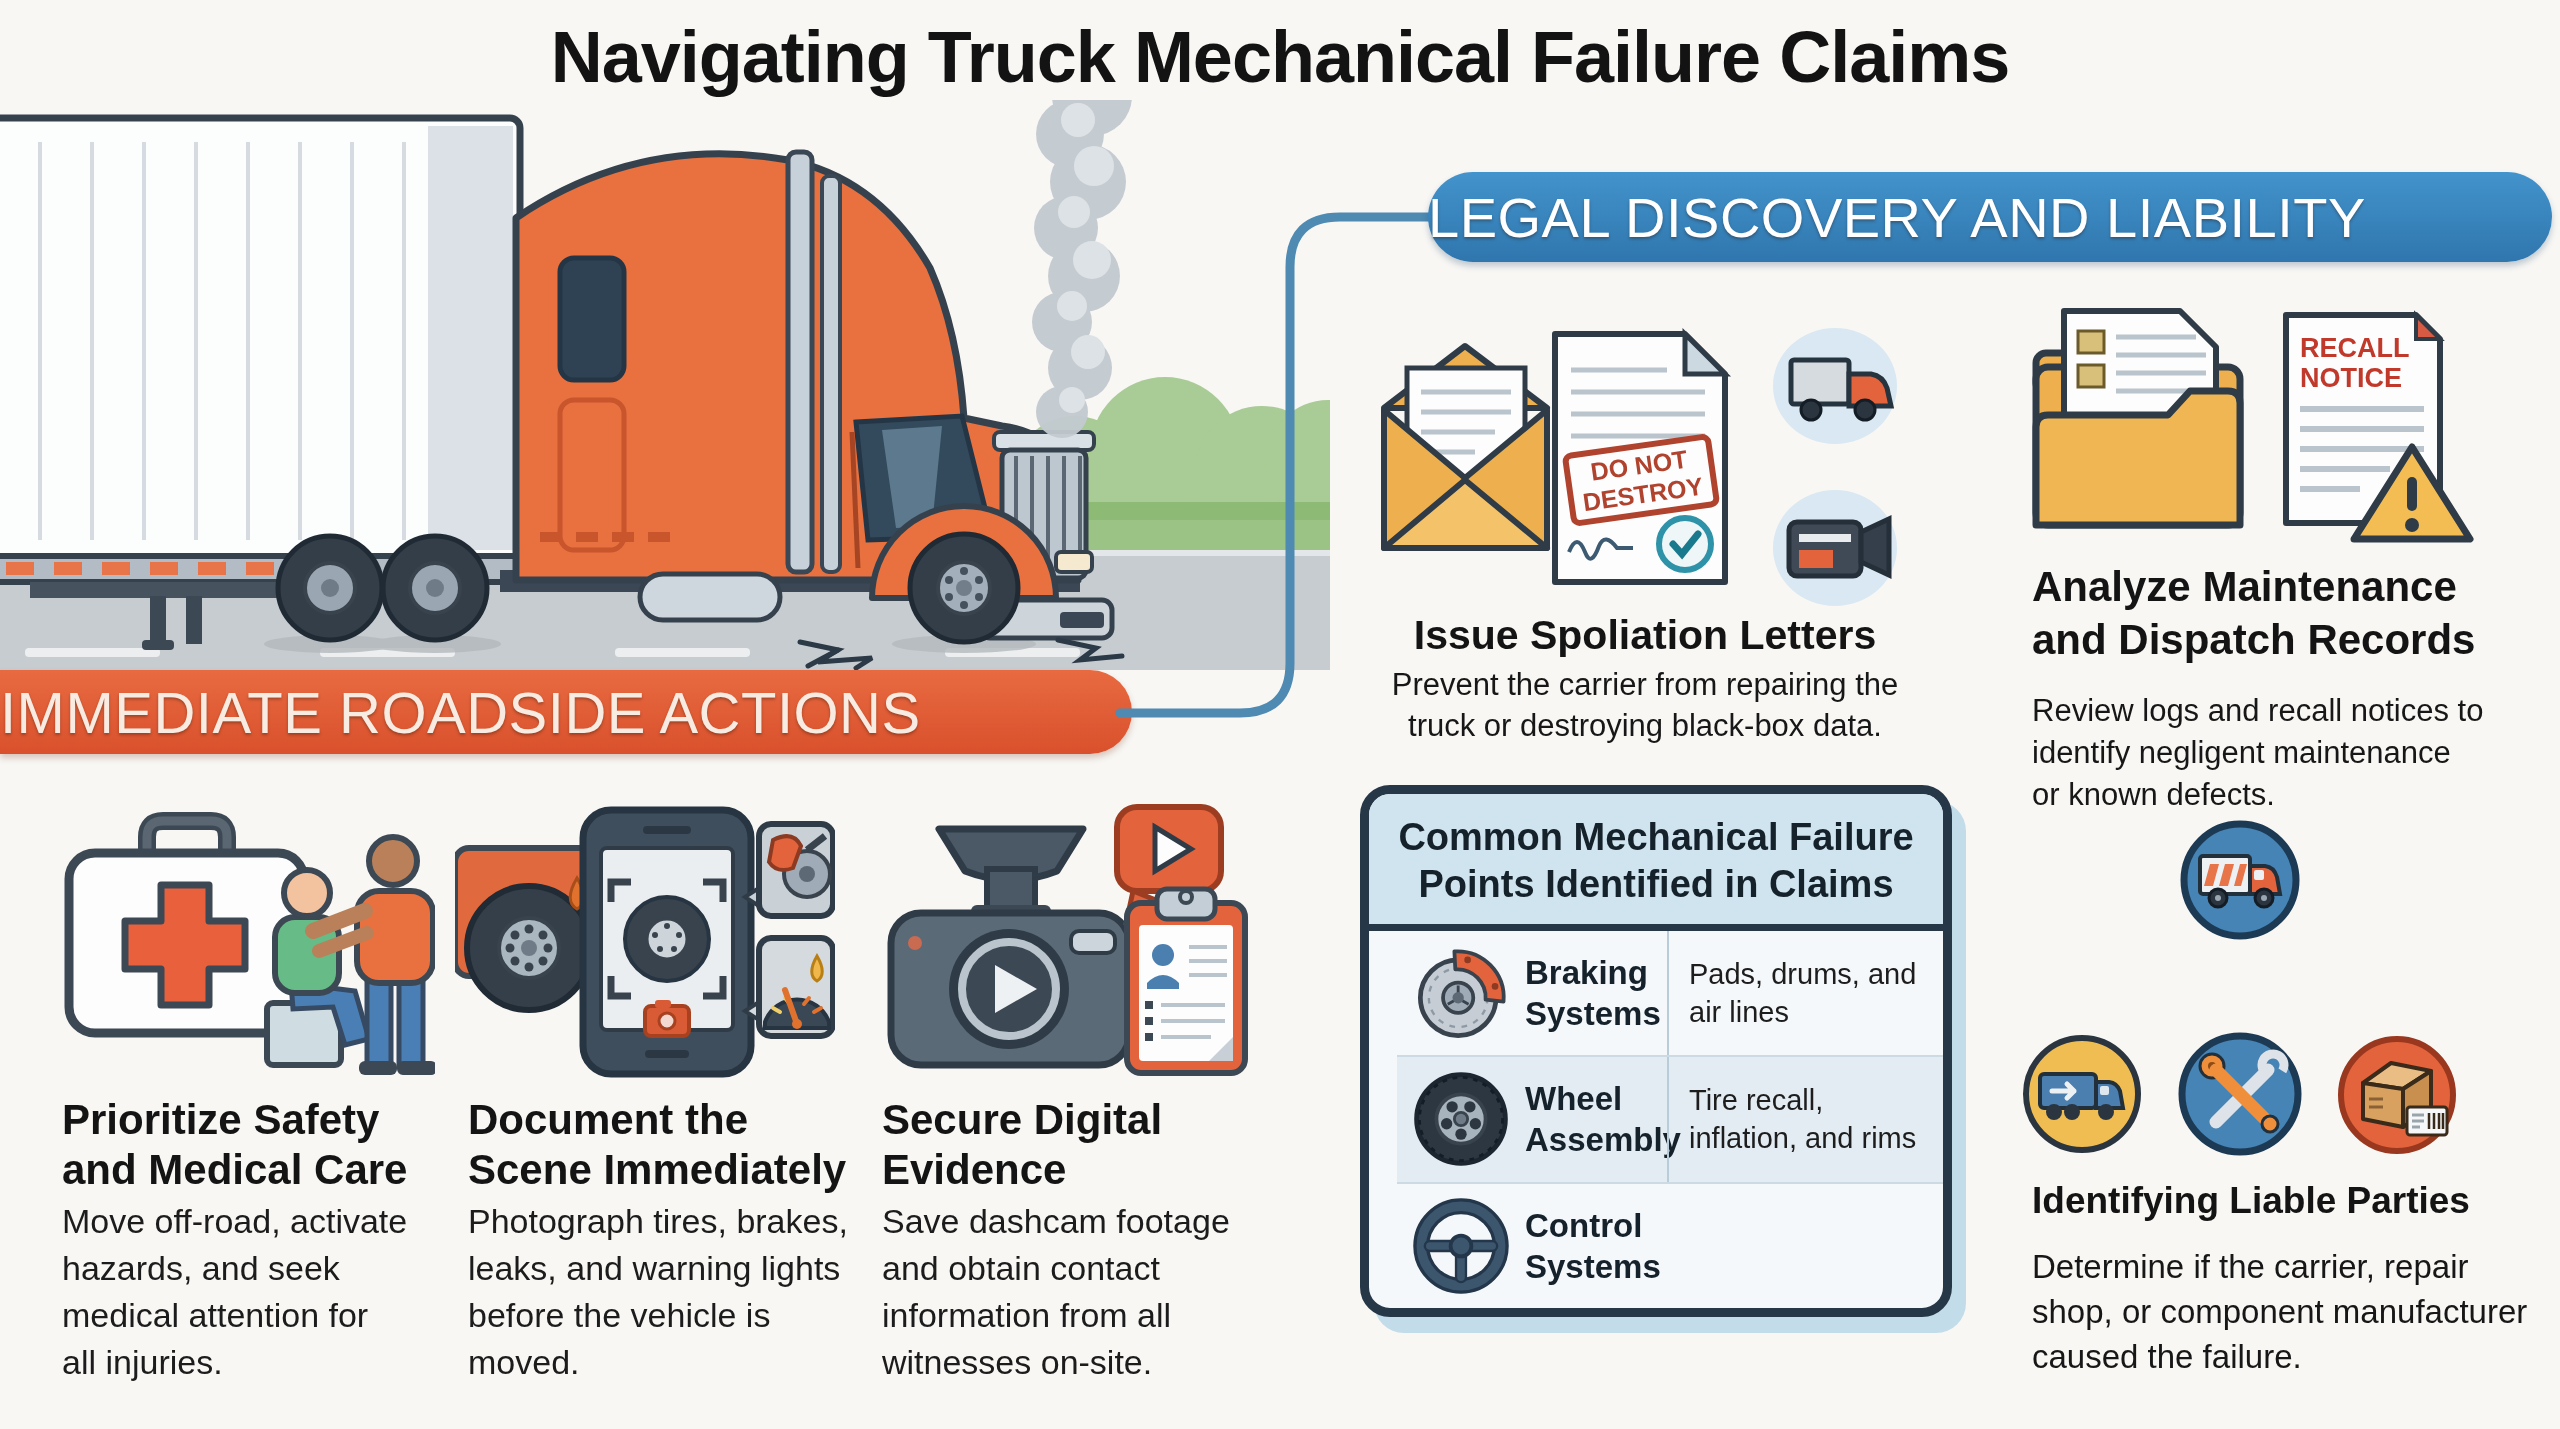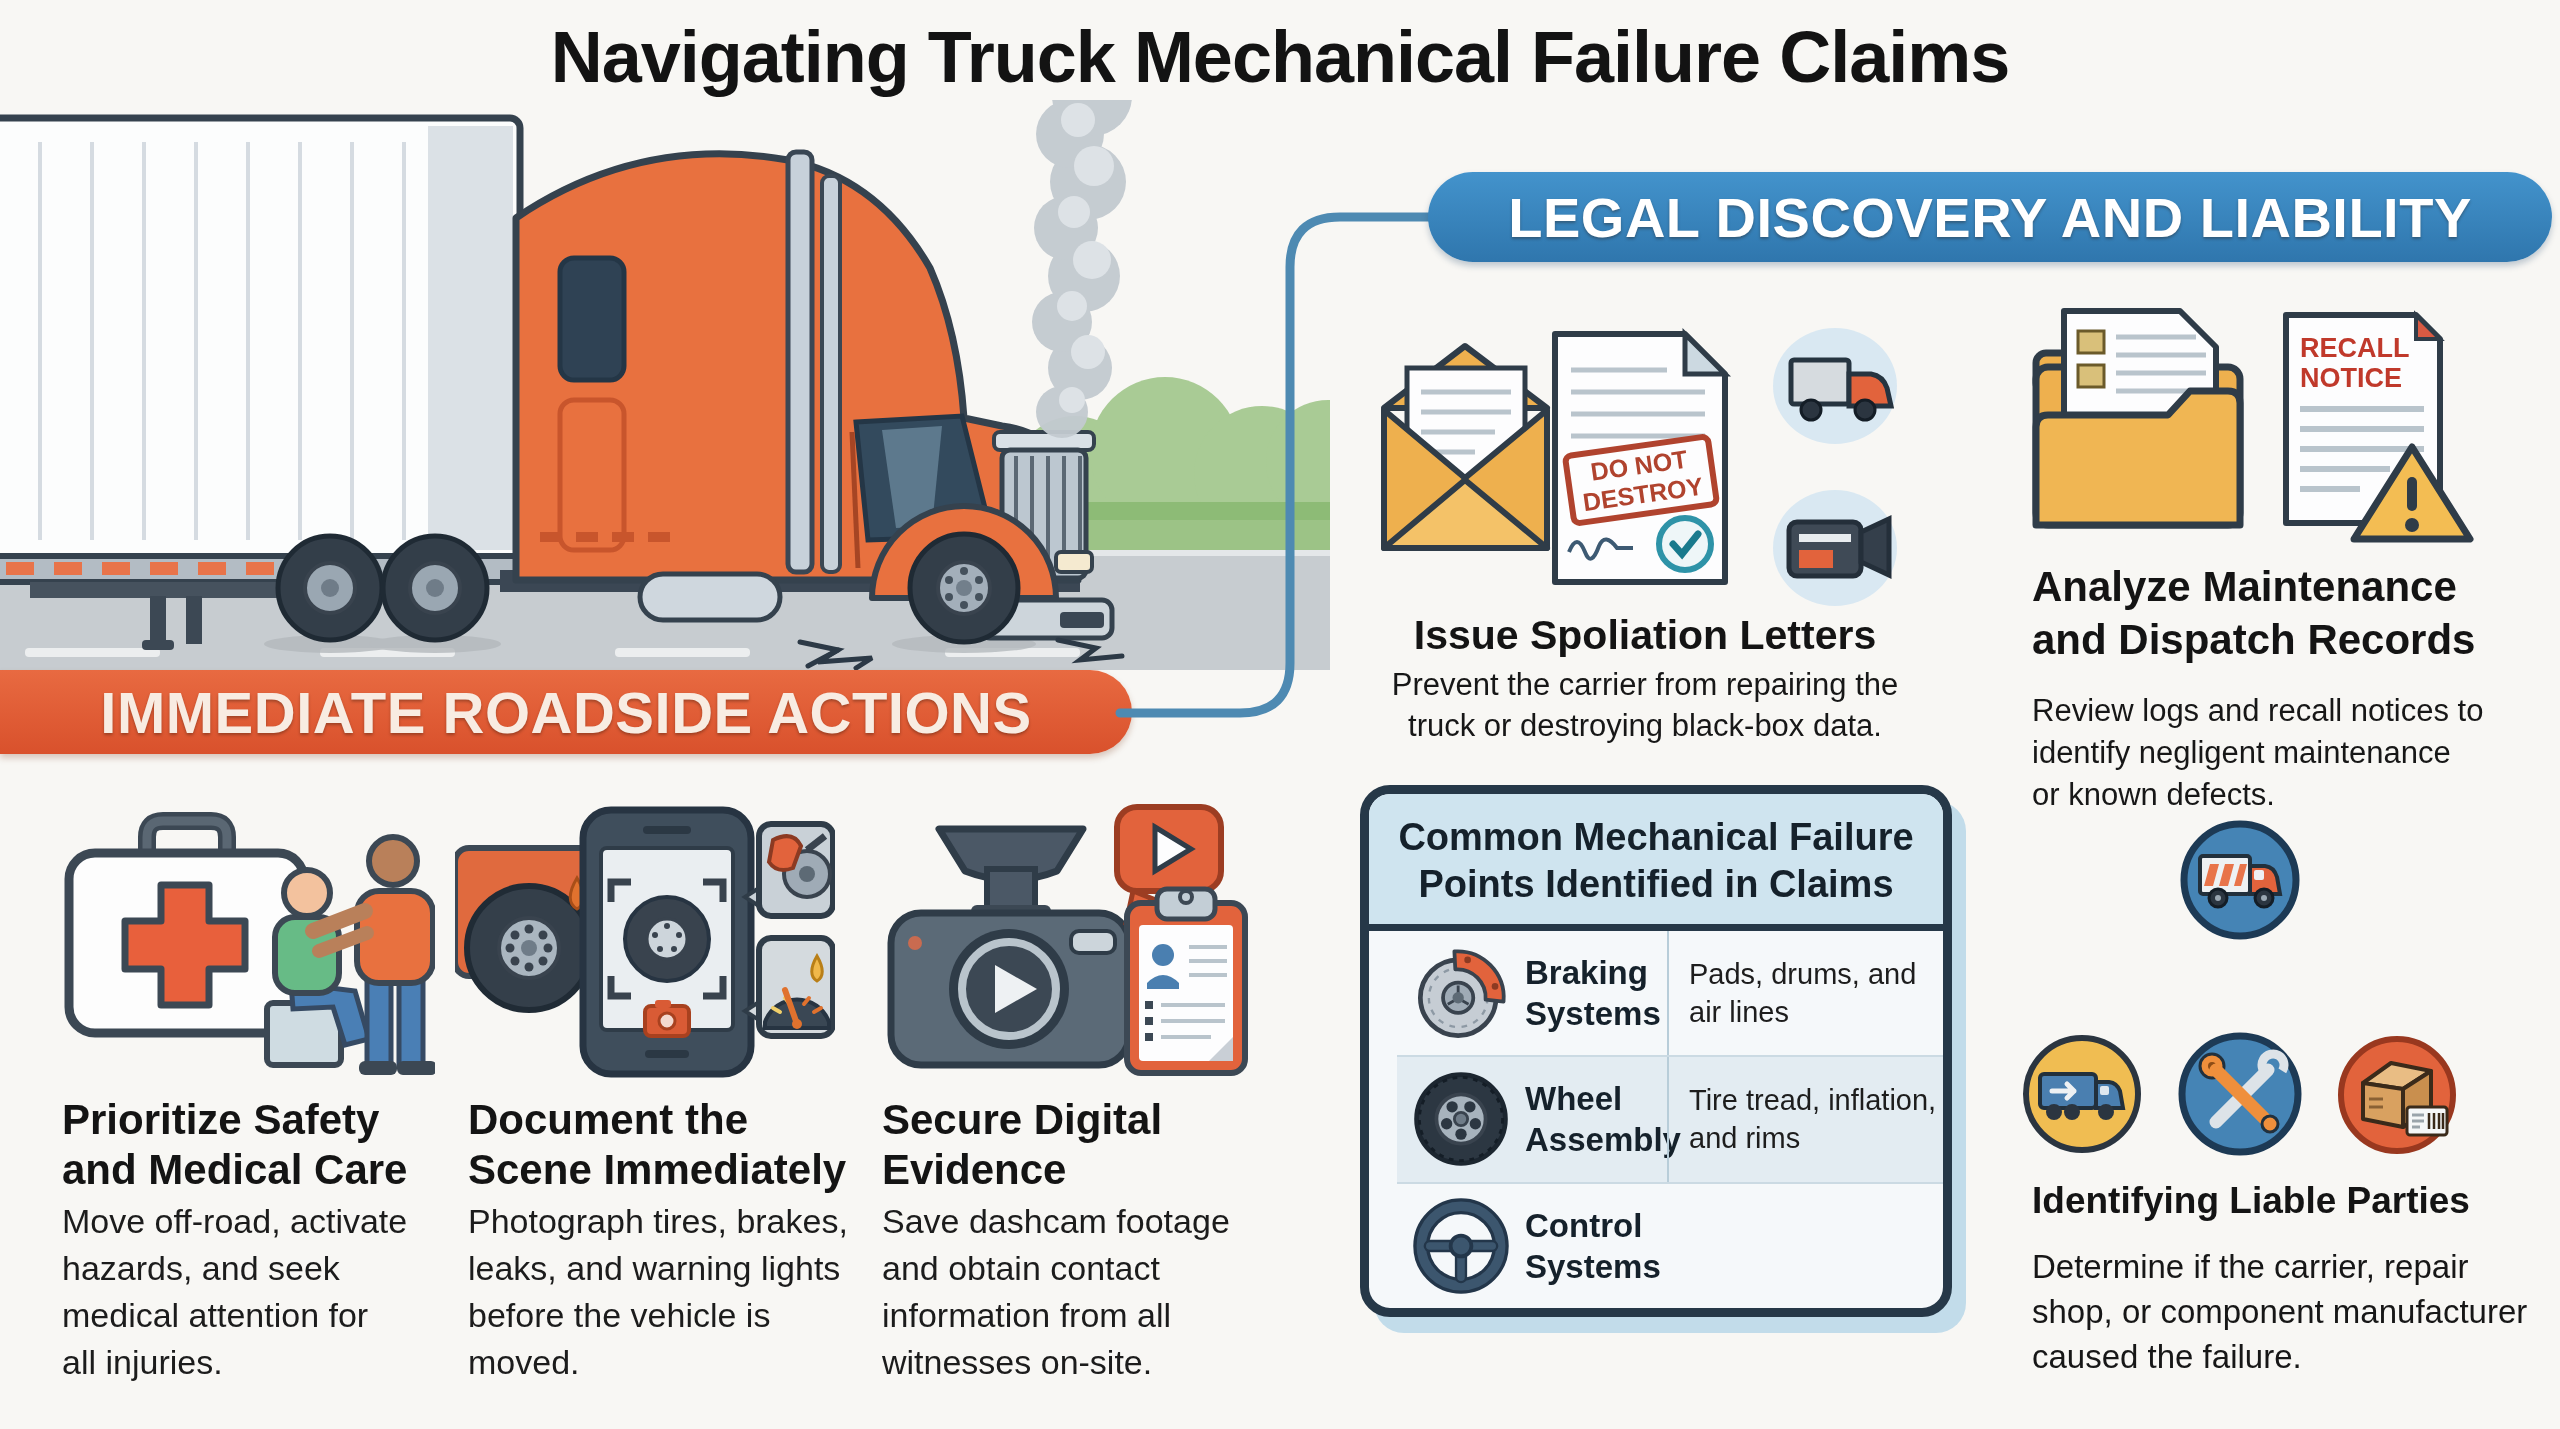--- a/index.html
+++ b/index.html
@@ -9,22 +9,22 @@
     font-family:"Liberation Sans", sans-serif;
     color:#171717;
   }
   .abs{position:absolute;}
   .preline{white-space:pre-line;}
   .page-title{
     top:16px; left:0; width:100%; text-align:center;
     font-size:72px; font-weight:800; letter-spacing:-1px; color:#131313;
   }
   .banner{
-    display:flex; align-items:center; justify-content:center;
-    font-weight:700; color:#ffffff;
+    display:flex; align-items:center; justify-content:flex-start;
+    font-weight:400; color:#ffffff;
     text-shadow:0 2px 3px rgba(40,20,10,.35);
   }
   .banner.orange{
     left:0; top:670px; width:1132px; height:84px;
     background:linear-gradient(#e86a41,#d9512c);
     border-radius:0 44px 44px 0;
     font-size:58px; color:#f8ece2; letter-spacing:.5px;
     box-shadow:0 4px 6px rgba(120,50,20,.25);
   }
   .banner.blue{
@@ -489,21 +489,21 @@
                 <circle cx="39.8" cy="60" r="6"></circle>
                 <circle cx="45.6" cy="42.1" r="6"></circle>
               <circle cx="64.4" cy="42.1" r="6"></circle>
                 <circle cx="70.2" cy="60" r="6"></circle>
             </g>
             <circle cx="55" cy="55" r="7" fill="#6f7c88" stroke="#39434e" stroke-width="3"></circle>
           </svg>
         </div>
         <div class="ft-label preline">Wheel
 Assembly</div>
-        <div class="ft-detail">Tire tread, inflation, and rims</div>
+        <div class="ft-detail">Tire recall, inflation, and rims</div>
       </div>
       <div class="ft-row sep">
         <div class="ft-icon">
           <svg width="104" height="104" viewBox="0 0 110 110">
             <circle cx="55" cy="55" r="42" fill="none" stroke="#23364a" stroke-width="17"></circle>
             <circle cx="55" cy="55" r="42" fill="none" stroke="#3c566e" stroke-width="10"></circle>
             <g stroke="#23364a" stroke-width="13" stroke-linecap="round">
               <path d="M22,55 H44"></path>
                 <path d="M66,55 H88"></path>
                 <path d="M55,66 V88"></path>

